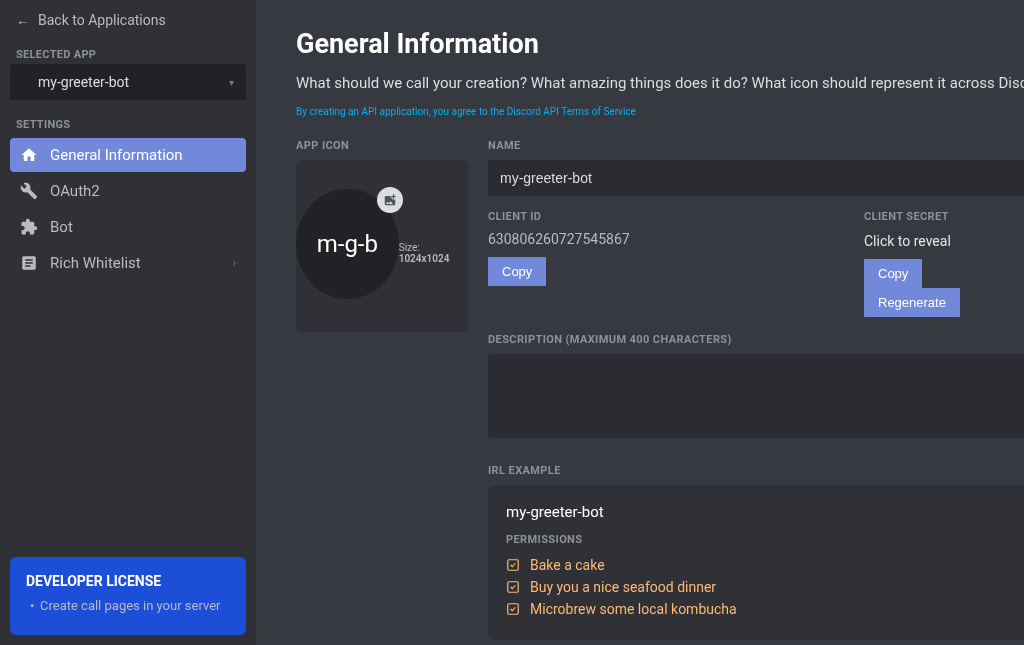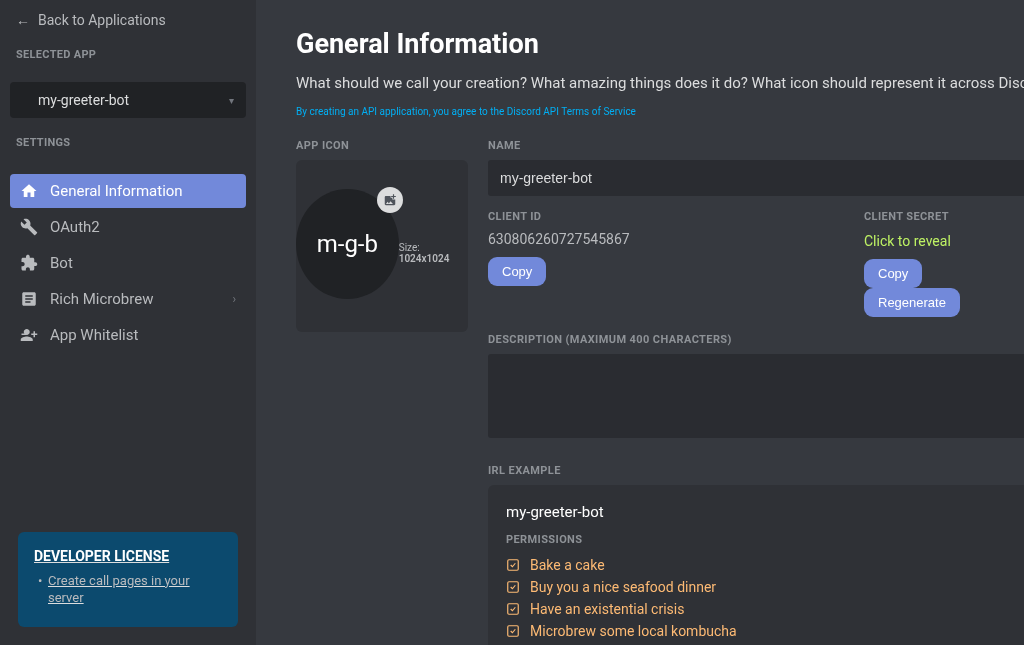--- a/index.html
+++ b/index.html
@@ -34,21 +34,21 @@
       cursor: pointer;
     }
     .back-link .arrow {
       font-size: 14px;
     }
     .section-label {
       font-size: 11px;
       font-weight: 700;
       color: #8e9297;
       text-transform: uppercase;
-      padding: 8px 16px 21px;
+      padding: 8px 16px 3px;
       letter-spacing: 0.3px;
     }
     .app-selector {
       margin: 0 10px 10px 10px;
       background: #202225;
       border-radius: 4px;
       padding: 10px 12px;
       display: flex;
       align-items: center;
       justify-content: space-between;
@@ -93,27 +93,26 @@
     }
     .nav-item .chevron-right {
       margin-left: auto;
       font-size: 12px;
       color: #72767d;
     }
     .spacer {
       flex: 1;
     }
     .license-card {
-      background: #0c4a6e;
-      margin: 18px;
+      background: #1d4ed8;
+      margin: 10px;
       padding: 16px;
       border-radius: 6px;
       color: #dcddde;
       font-size: 13px;
-      text-decoration: underline;
     }
     .license-card .license-title {
       font-weight: 700;
       font-size: 14px;
       margin-bottom: 8px;
       color: #fff;
     }
     .license-card ul {
       list-style: none;
       padding-left: 4px;
@@ -238,31 +237,31 @@
     }
     .client-block {
       flex: 1;
     }
     .client-id-val {
       color: #b9bbbe;
       font-size: 14px;
       margin-bottom: 10px;
     }
     .click-reveal {
-      color: #bef264;
+      color: #e5e5e5;
       font-size: 14px;
       cursor: pointer;
       margin-bottom: 10px;
       display: inline-block;
     }
     .btn {
       background: #7289da;
       color: #fff;
       border: none;
-      border-radius: 9px;
+      border-radius: 1px;
       padding: 7px 14px;
       font-size: 13px;
       cursor: pointer;
       margin-right: 5px;
     }
     .desc-box {
       background: #2a2c31;
       border-radius: 3px 0 0 3px;
       height: 84px;
       width: 100%;
@@ -348,31 +347,22 @@
           </svg>
       </span>
       <span>Bot</span>
     </li>
     <li class="nav-item">
       <span class="icon">
         <svg width="18" height="18" viewBox="0 0 24 24" fill="currentColor">
             <path d="M19 3H5c-1.1 0-2 .9-2 2v14c0 1.1.9 2 2 2h14c1.1 0 2-.9 2-2V5c0-1.1-.9-2-2-2zM7 7h10v2H7zm0 4h10v2H7zm0 4h7v2H7z"></path>
           </svg>
       </span>
-      <span>Rich Microbrew</span>
+      <span>Rich Whitelist</span>
       <span class="chevron-right">›</span>
-    </li>
-    <li class="nav-item">
-      <span class="icon">
-        <svg width="18" height="18" viewBox="0 0 24 24" fill="currentColor">
-            <path d="M15 12c2.2 0 4-1.8 4-4s-1.8-4-4-4-4 1.8-4 4 1.8 4 4 4zm-9-2V7H4v3H1v2h3v3h2v-3h3v-2H6zm9 4c-2.7 0-8 1.3-8 4v2h16v-2c0-2.7-5.3-4-8-4z" transform="scale(-1,1) translate(-24,0)"></path>
-            <path d="M2 10h6v2H2z"></path>
-          </svg>
-      </span>
-      <span>App Whitelist</span>
     </li>
   </ul>
 
   <div class="spacer"></div>
 
   <div class="license-card">
     <div class="license-title">DEVELOPER LICENSE</div>
     <ul>
       <li>Create call pages in your server</li>
     </ul>
@@ -448,29 +438,20 @@
               </span>
             <span>Buy you a nice seafood dinner</span>
           </li>
           <li>
             <span class="check-icon">
                 <svg width="14" height="14" viewBox="0 0 24 24" fill="none" stroke="currentColor" stroke-width="2">
                   <rect x="3" y="3" width="18" height="18" rx="2"></rect>
                   <path d="M8 12l3 3 5-6"></path>
                 </svg>
               </span>
-            <span>Have an existential crisis</span>
-          </li>
-          <li>
-            <span class="check-icon">
-                <svg width="14" height="14" viewBox="0 0 24 24" fill="none" stroke="currentColor" stroke-width="2">
-                  <rect x="3" y="3" width="18" height="18" rx="2"></rect>
-                  <path d="M8 12l3 3 5-6"></path>
-                </svg>
-              </span>
             <span>Microbrew some local kombucha</span>
           </li>
           <li>
             
             
           </li>
         </ul>
       </div>
     </div>
   </div>

